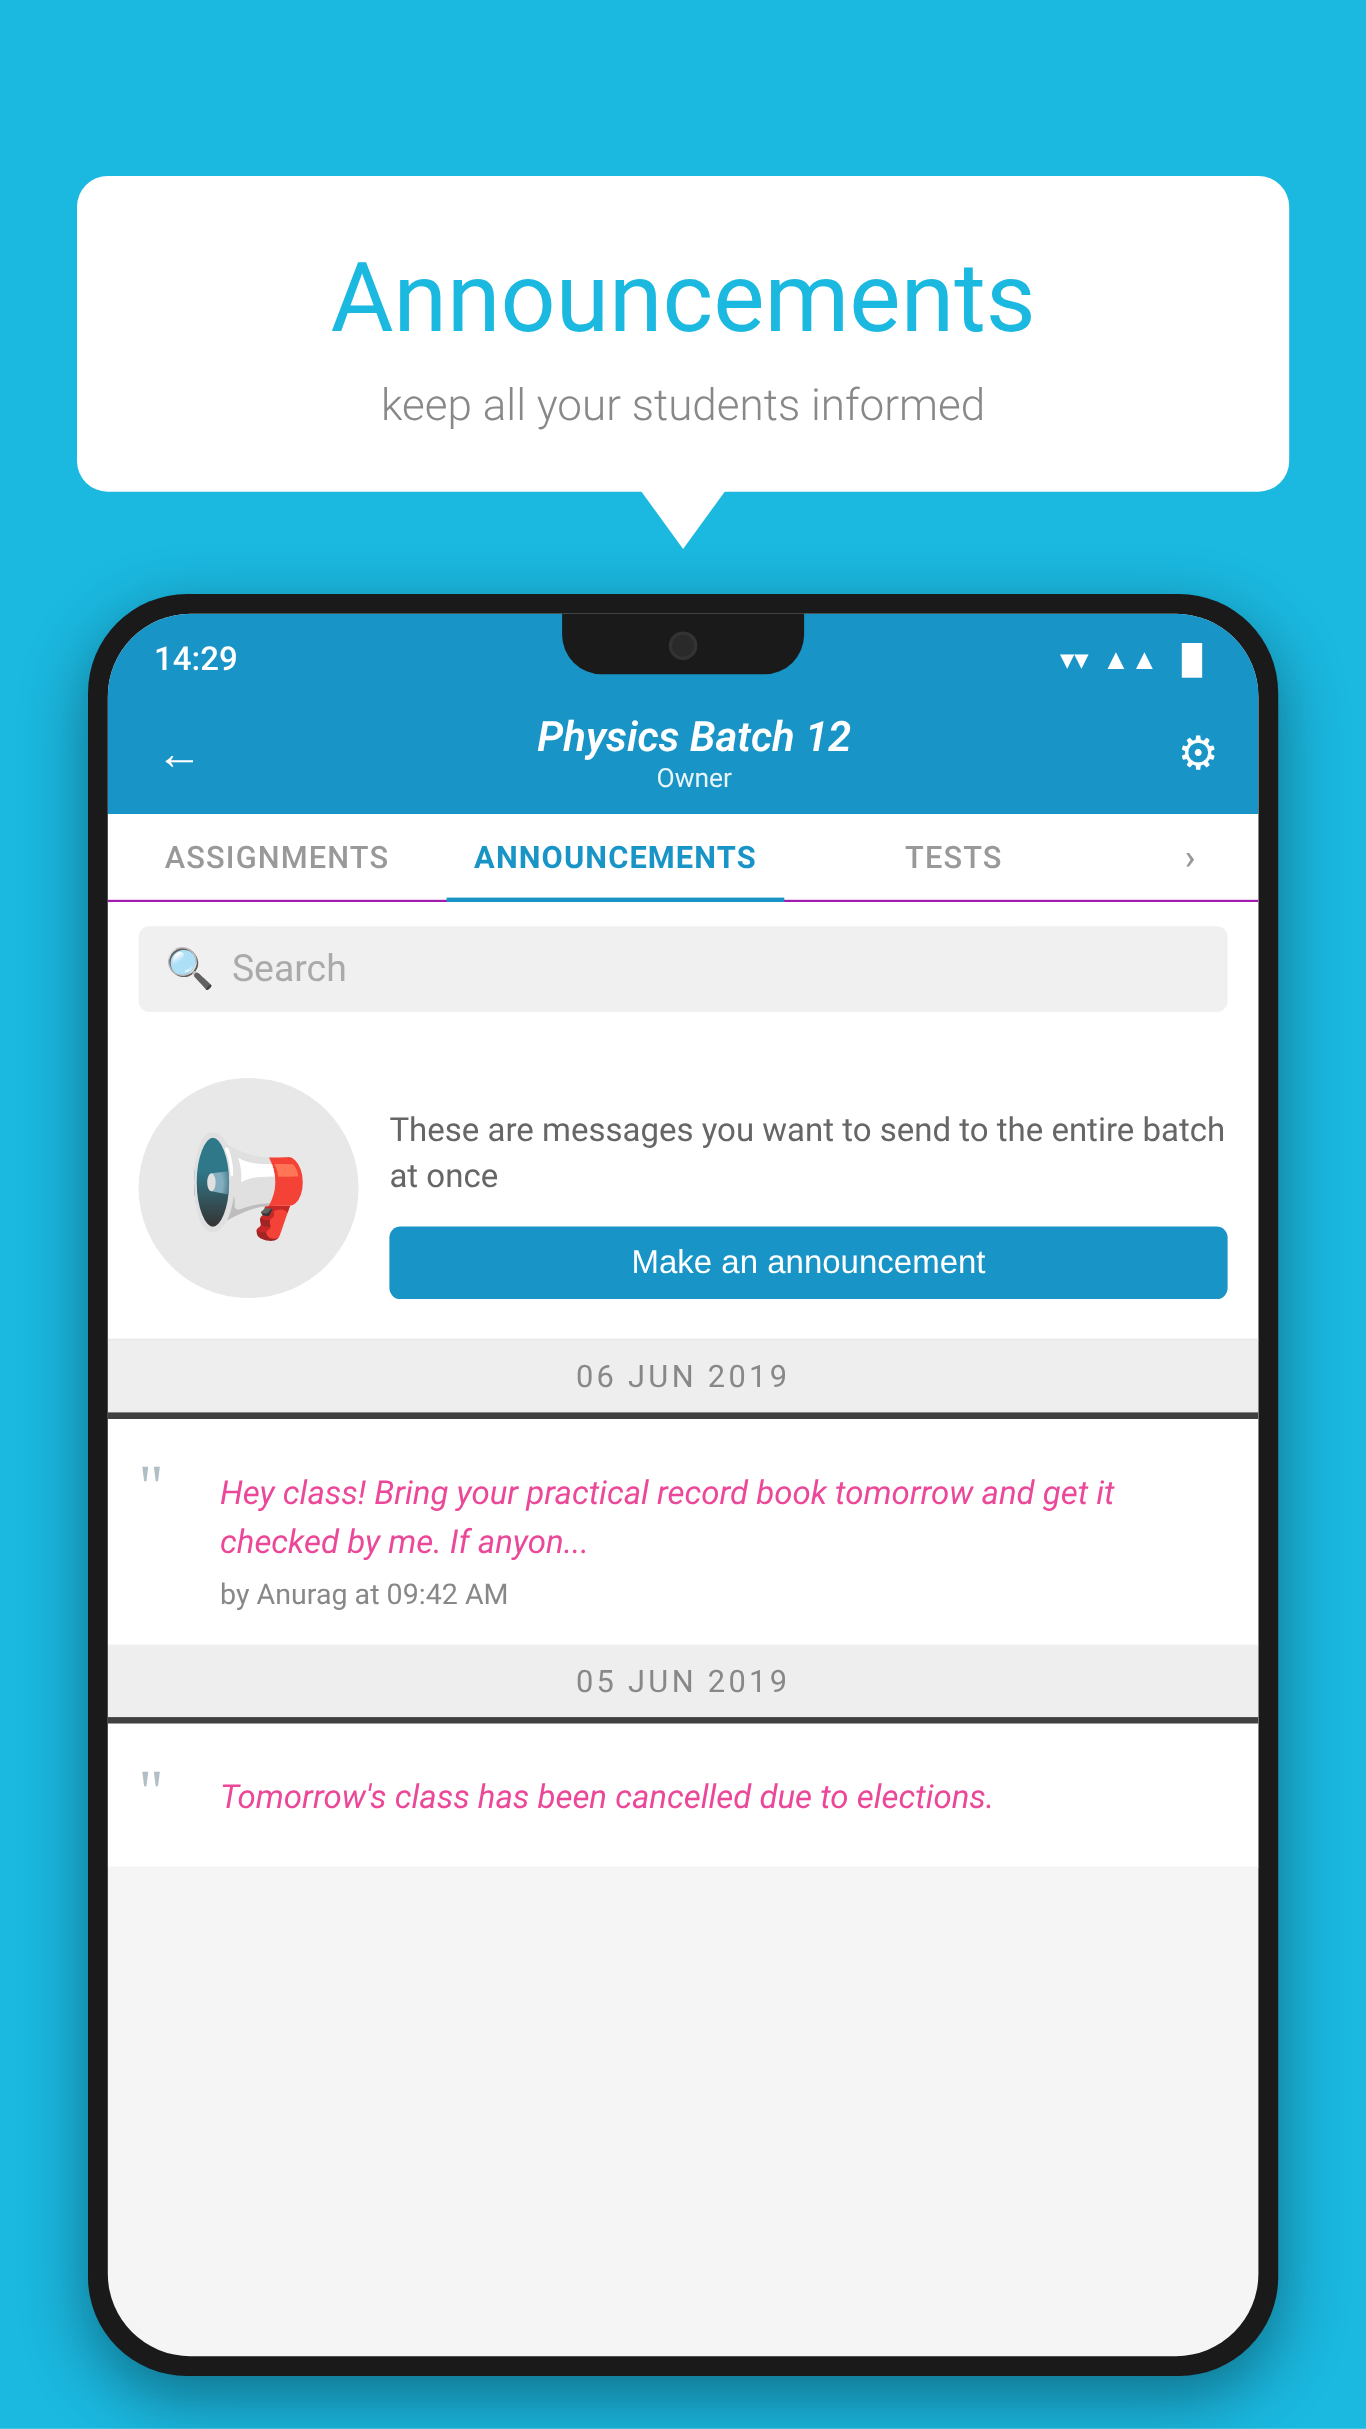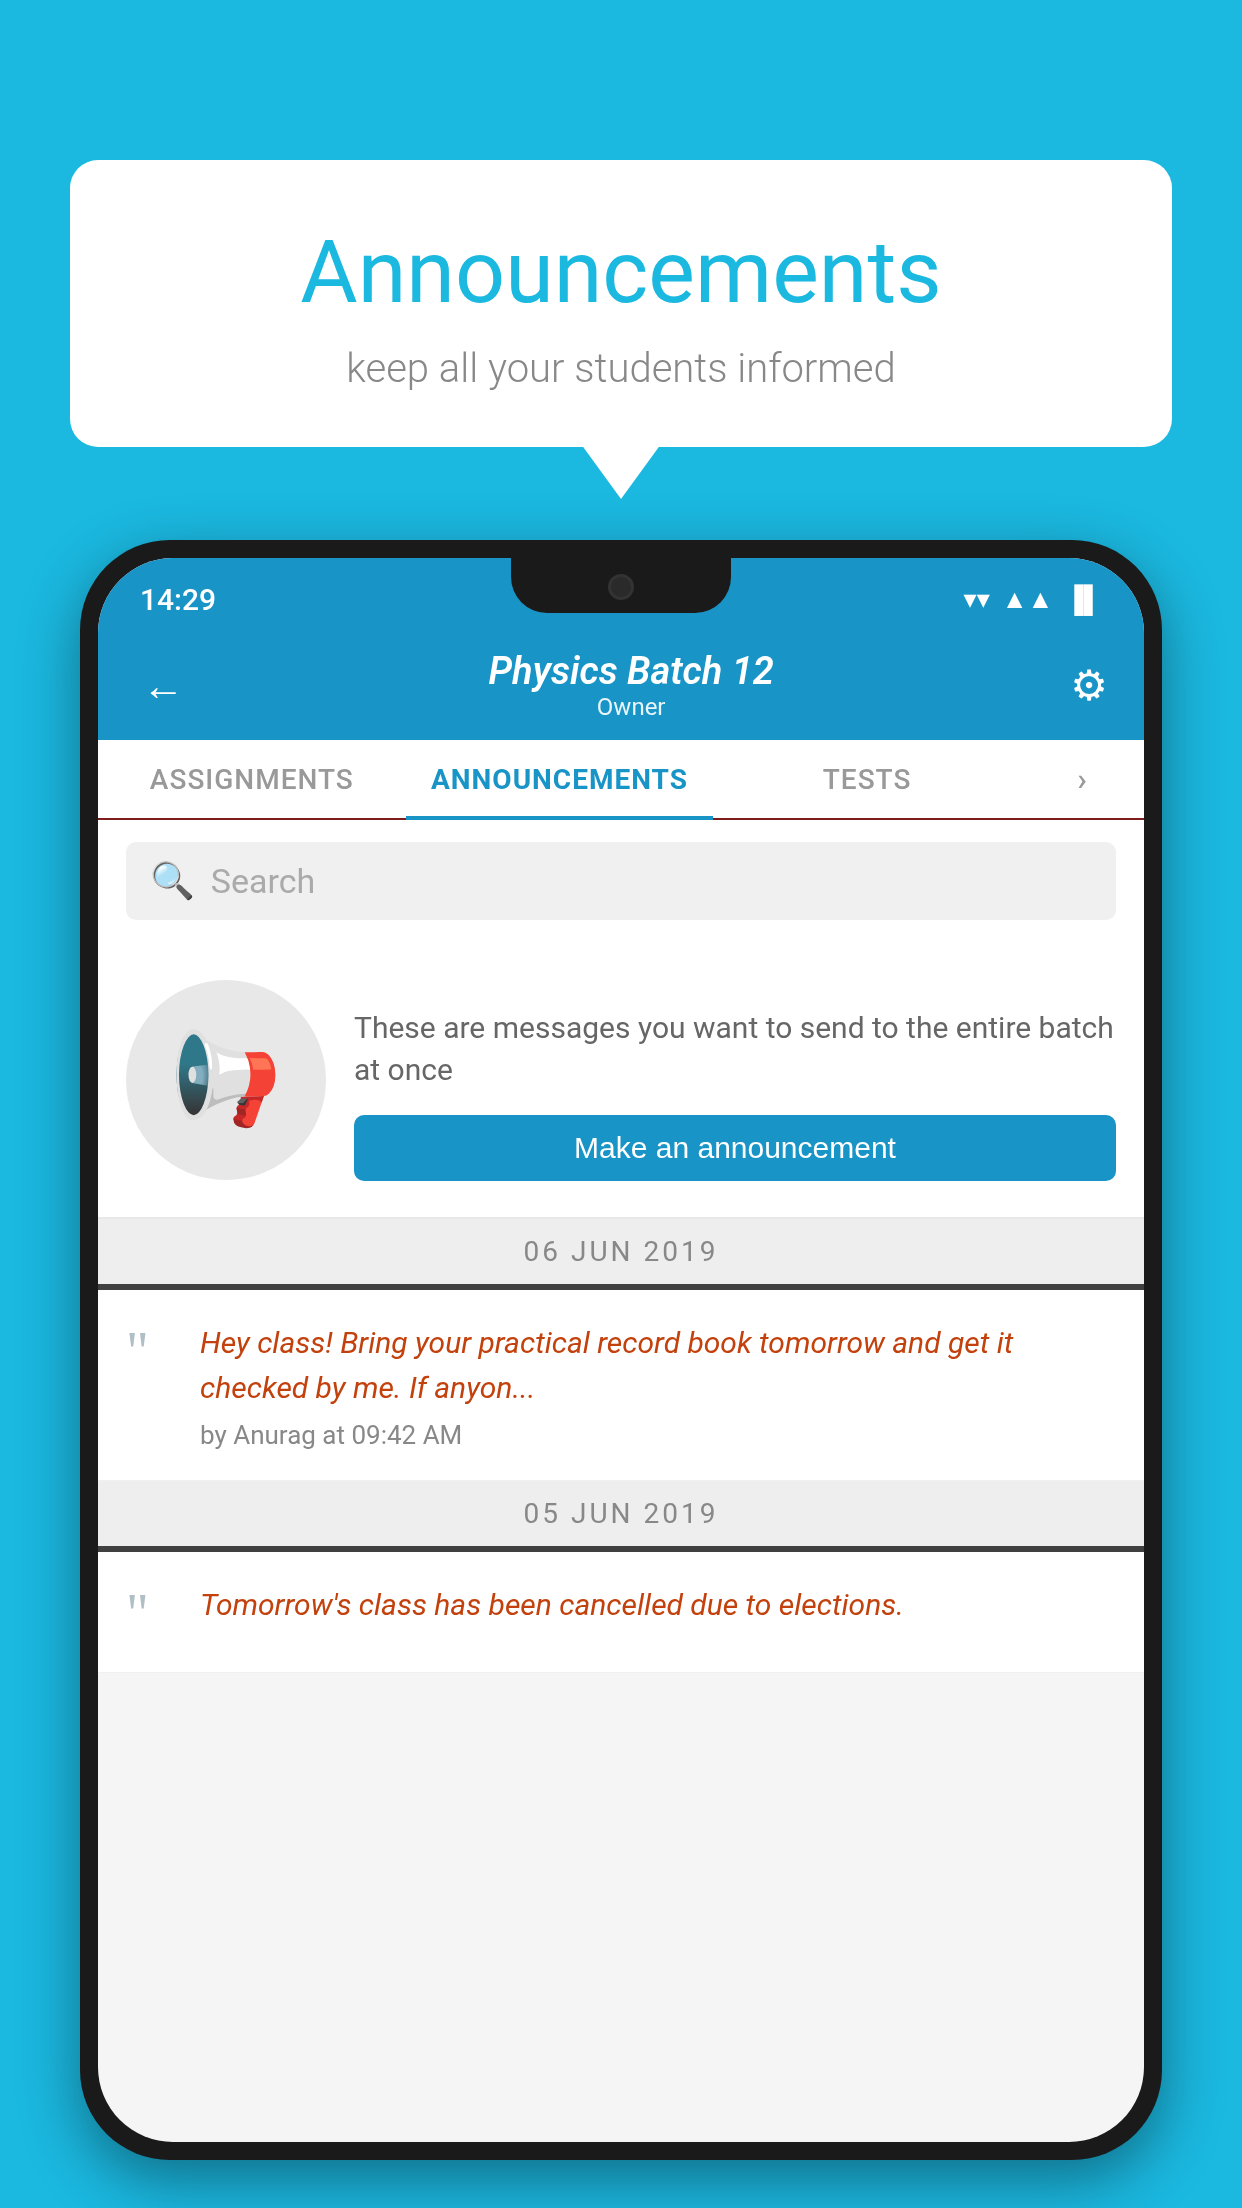--- a/index.html
+++ b/index.html
@@ -171,21 +171,21 @@
     .app-bar-gear {
       color: white;
       font-size: 42px;
       cursor: pointer;
     }
 
     
     .tabs {
       background: white;
       display: flex;
-      border-bottom: 2px solid #7f1d1d;
+      border-bottom: 2px solid #a21caf;
       height: 80px;
     }
 
     .tab {
       flex: 1;
       display: flex;
       align-items: center;
       justify-content: center;
       font-size: 28px;
       font-weight: 500;
@@ -316,24 +316,25 @@
       margin-top: 4px;
       min-width: 50px;
     }
 
     .announcement-content {
       flex: 1;
     }
 
     .announcement-text {
       font-size: 30px;
-      color: #c2410c;
+      color: #ec4899;
       font-style: italic;
       line-height: 1.5;
       margin-bottom: 10px;
+      margin-top: 15px;
     }
 
     .announcement-meta {
       font-size: 26px;
       color: #888;
     }
 
     .bottom-partial {
       background: white;
       padding: 30px 28px;

